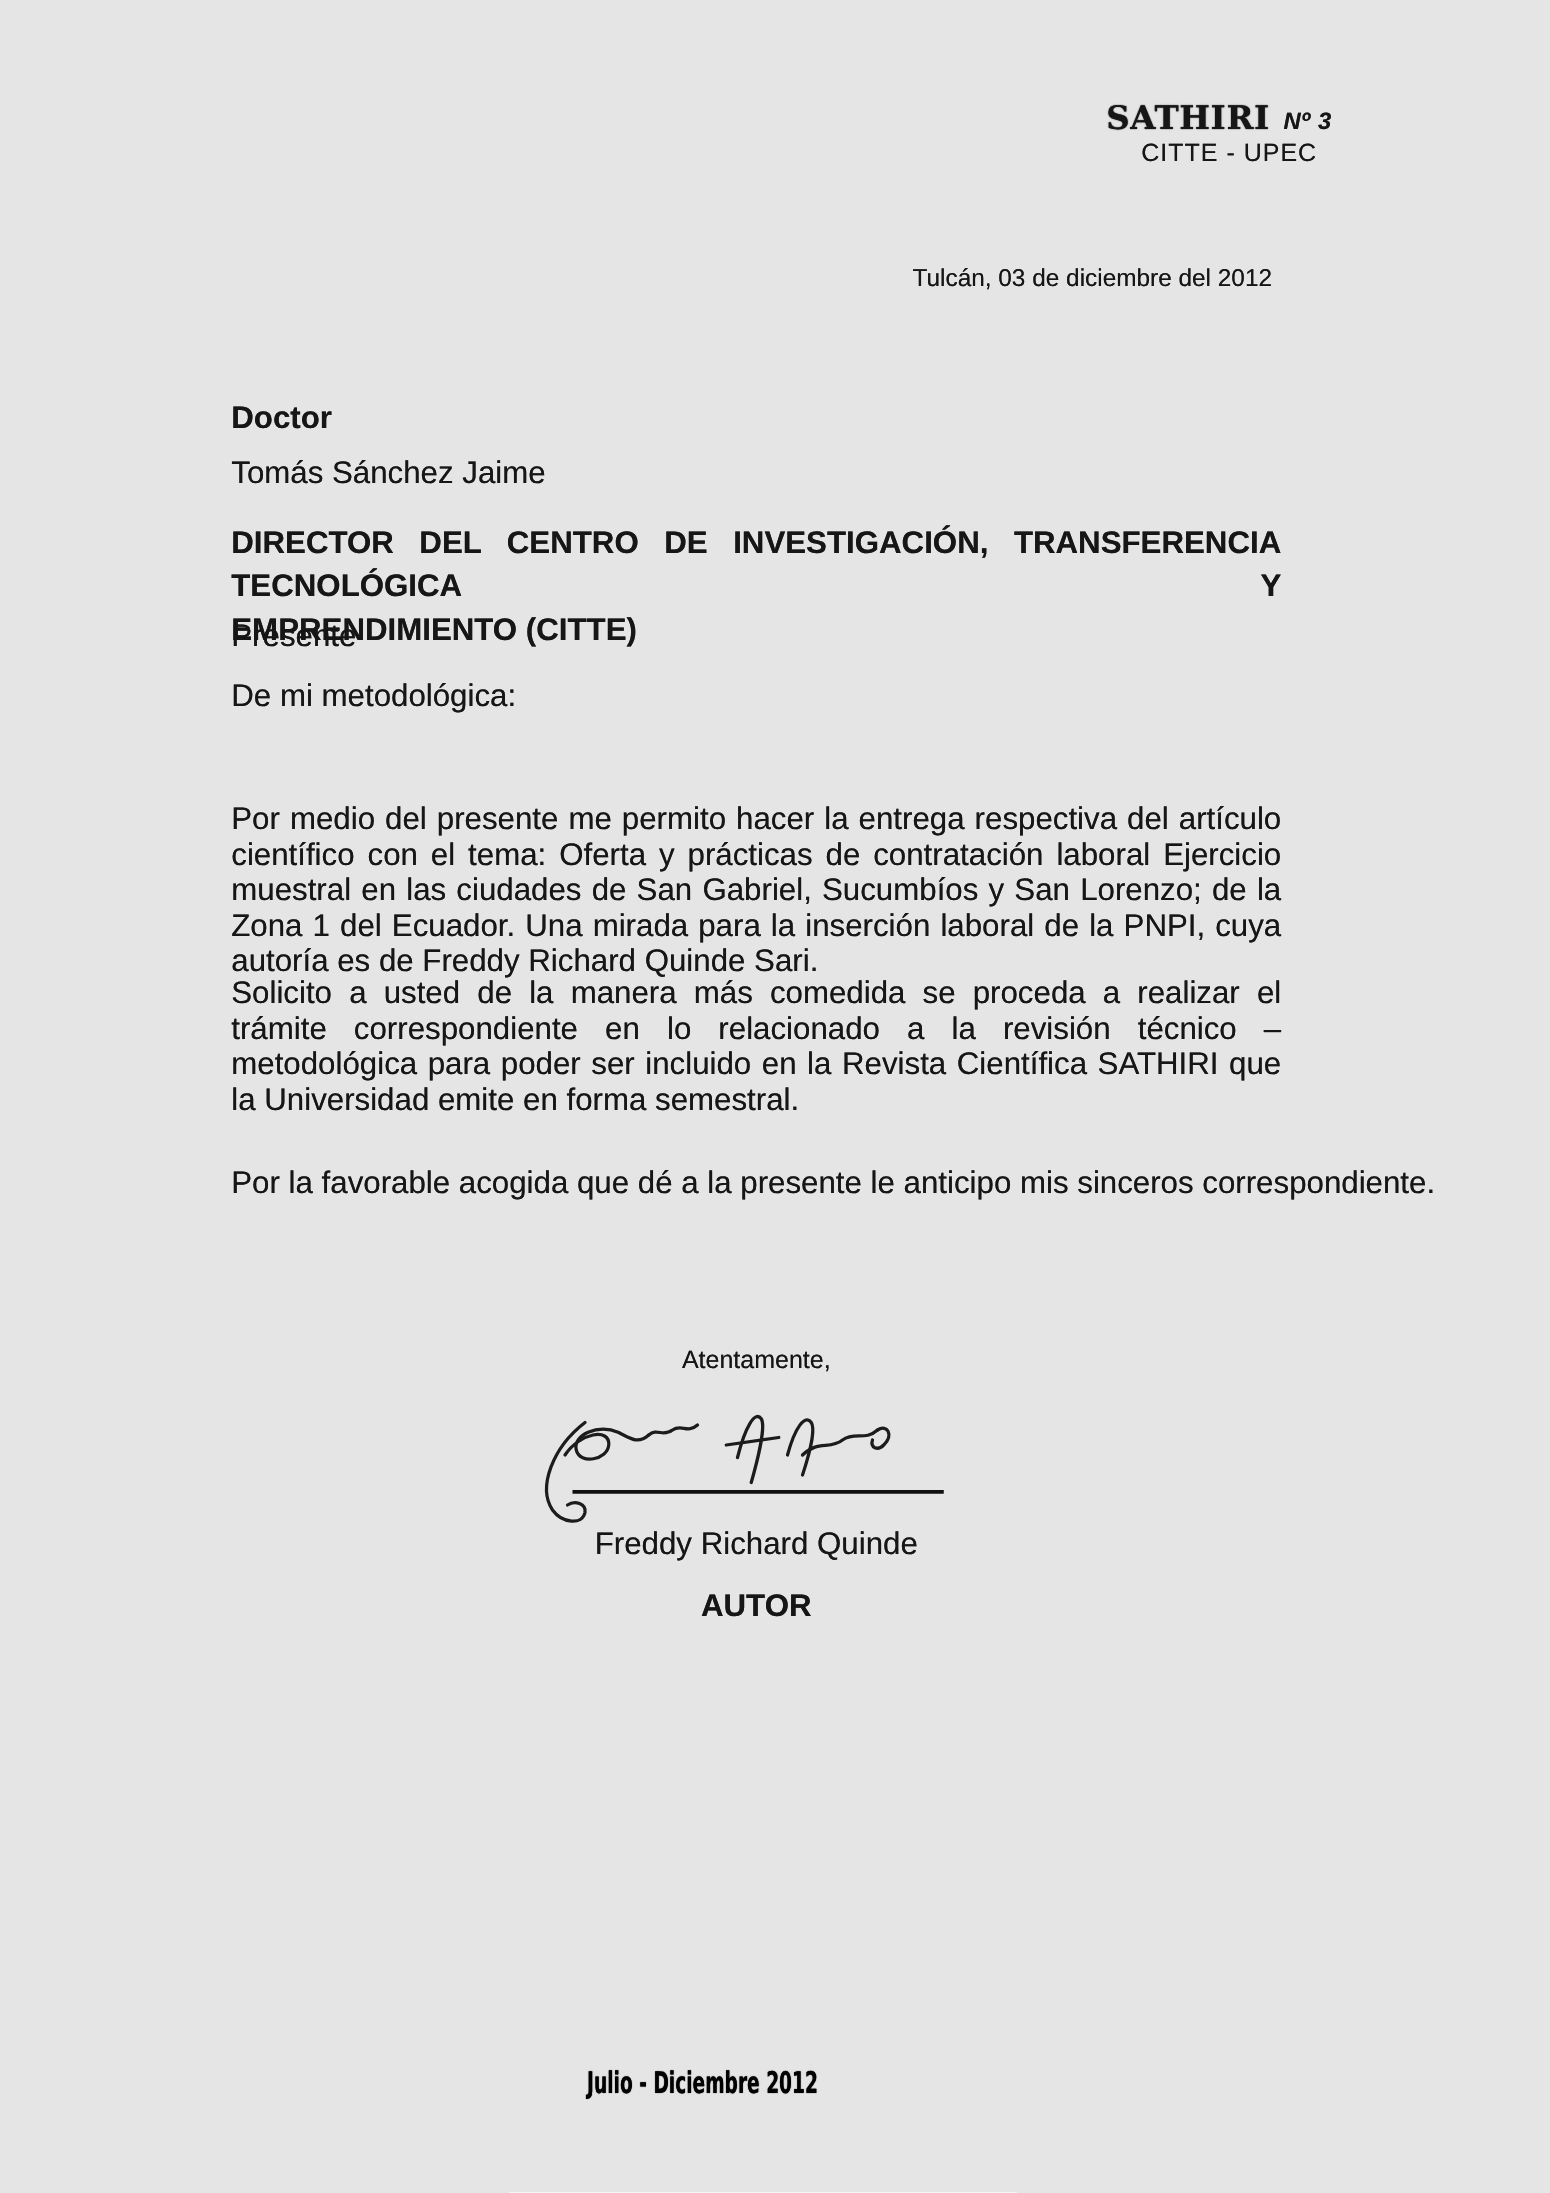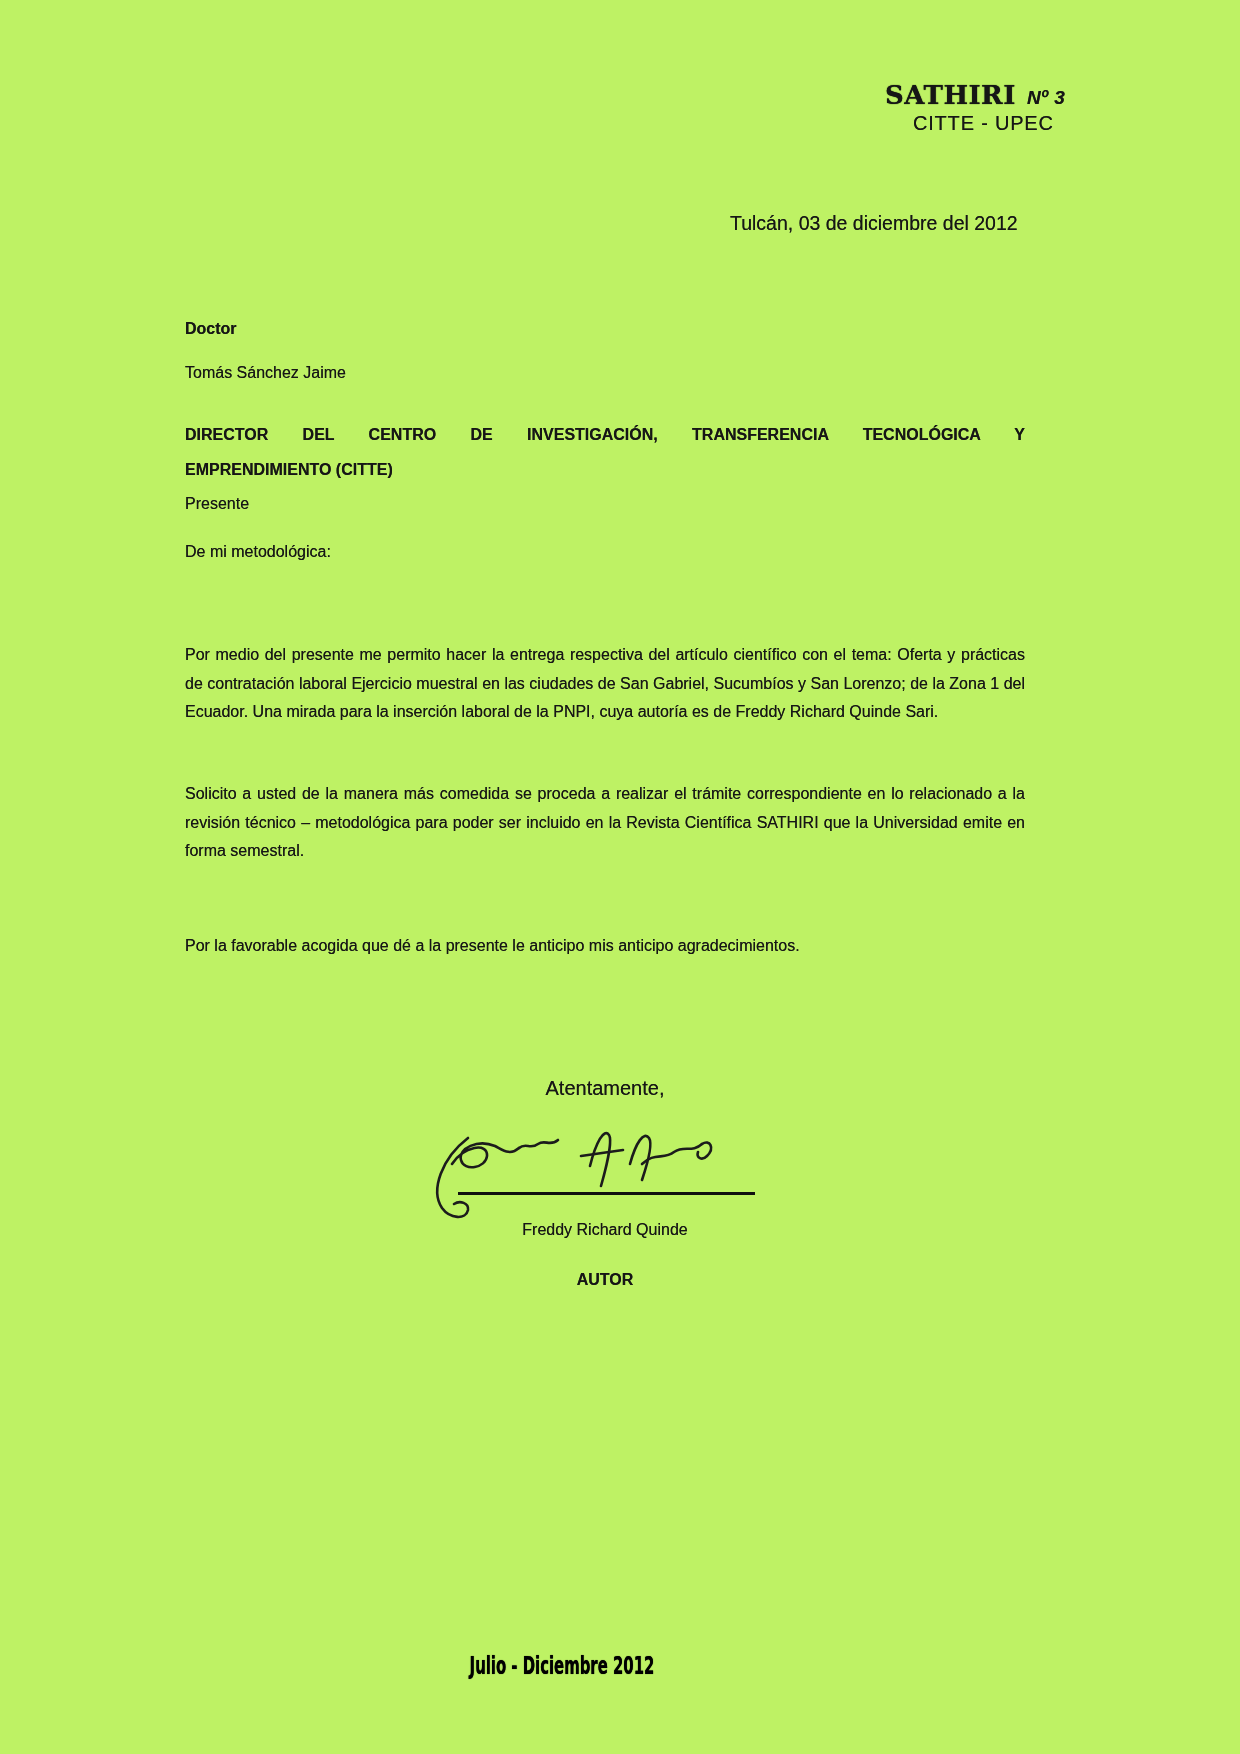--- a/index.html
+++ b/index.html
@@ -1,20 +1,20 @@
 <!DOCTYPE html>
 <html><head>
 <meta charset="utf-8">
 <style>
   html, body { margin: 0; padding: 0; background: #ffffff; }
   .page {
     position: relative;
     width: 1240px;
     height: 1754px;
-    background: #bef264;
+    background: #e5e5e5;
     font-family: "Liberation Sans", sans-serif;
     color: #161616;
     overflow: hidden;
     text-shadow: 0 0 0.5px rgba(20,20,20,0.75); 
   }
 
   
   .masthead { position: absolute; top: 80px; left: 885px; width: 200px; }
   .mast-line1 { display: flex; align-items: baseline; gap: 11px; }
   .mast-title {
@@ -22,21 +22,21 @@
     font-weight: 700;
     font-size: 26px;
     letter-spacing: 0.5px;
     text-shadow: 0 0 1px #000;
   }
   .mast-issue { font-weight: 700; font-size: 19px; letter-spacing: 0.5px; font-style: italic; }
   .mast-org { font-size: 20px; letter-spacing: 0.8px; margin-top: 2px; padding-left: 28px; }
 
   
   .abs { position: absolute; left: 185px; }
-  .body-size { font-size: 16px; }
+  .body-size { font-size: 25px; }
 
   .date-line { position: absolute; top: 212px; left: 730px; font-size: 19.5px; }
 
   .salutation { top: 320px; font-weight: 700; }
   .recipient-name { top: 364px; }
 
   .director { top: 417px; width: 840px; font-weight: 700; line-height: 35px; }
   .director .just-line { text-align: justify; text-align-last: justify; }
 
   .presente { top: 495px; }
@@ -94,21 +94,21 @@
   <div class="abs body-size director">
     <div class="just-line">DIRECTOR DEL CENTRO DE INVESTIGACIÓN, TRANSFERENCIA TECNOLÓGICA Y</div>
     <div>EMPRENDIMIENTO (CITTE)</div>
   </div>
 
   <div class="abs body-size presente">Presente</div>
   <div class="abs body-size greeting">De mi metodológica:</div>
 
   <div class="abs body-size para para-1">Por medio del presente me permito hacer la entrega respectiva del artículo científico con el tema: Oferta y prácticas de contratación laboral Ejercicio muestral en las ciudades de San Gabriel, Sucumbíos y San Lorenzo; de la Zona 1 del Ecuador. Una mirada para la inserción laboral de la PNPI, cuya autoría es de Freddy Richard Quinde Sari.</div>
   <div class="abs body-size para para-2">Solicito a usted de la manera más comedida se proceda a realizar el trámite correspondiente en lo relacionado a la revisión técnico – metodológica para poder ser incluido en la Revista Científica SATHIRI que la Universidad emite en forma semestral.</div>
-  <div class="abs body-size para para-3">Por la favorable acogida que dé a la presente le anticipo mis anticipo agradecimientos.</div>
+  <div class="abs body-size para para-3">Por la favorable acogida que dé a la presente le anticipo mis sinceros correspondiente.</div>
 
   <div class="abs center-col closing">Atentamente,</div>
 
   <svg class="signature-svg" width="310" height="118" viewBox="0 0 310 118" fill="none">
     <g stroke="#1c1c1c" stroke-width="2.6" stroke-linecap="round" fill="none">
 
       <path d="M 50 32 C 24 52, 12 84, 24 102 C 32 113, 48 114, 50 104 C 51 97, 42 94, 36 98"></path>
 
       <path d="M 34 58 C 46 40, 70 36, 69 50 C 68 62, 46 66, 43 54 C 40 42, 60 33, 77 40 C 85 44, 92 50, 101 42"></path>
       <path d="M 101 42 C 108 36, 112 44, 120 38 C 127 33, 132 41, 140 34"></path>

